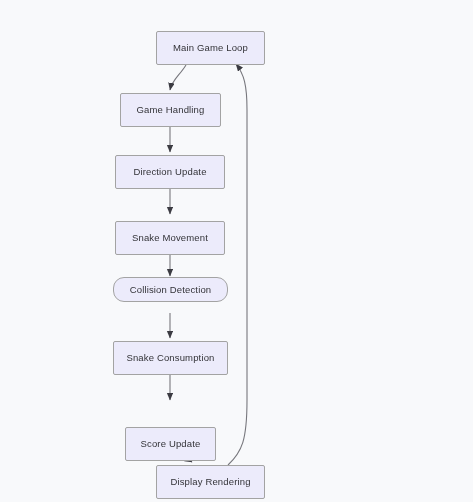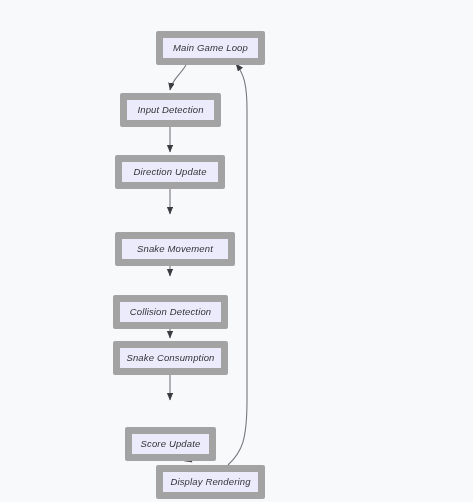--- a/index.html
+++ b/index.html
@@ -27,31 +27,30 @@
     left: 0;
     top: 0;
     width: 473px;
     height: 502px;
     pointer-events: none;
   }
   .flow-node {
     position: absolute;
     box-sizing: border-box;
     background: #ecebfb;
-    border: 7px solid #a3a3a3;
+    border: 1px solid #a3a3a3;
     border-radius: 2px;
     display: flex;
     align-items: center;
     justify-content: center;
     color: #333338;
     font-size: 9.5px;
     letter-spacing: 0.15px;
     line-height: 1;
     white-space: nowrap;
-    font-style: italic;
   }
   .node-label {
     display: block;
     pointer-events: none;
   }
 </style>
 </head>
 <body>
 
 <div id="diagram-root">
@@ -80,32 +79,32 @@
 
       <path d="M 228 465 C 242 452, 247 440, 247 400 L 247 110 C 247 85, 244 74, 236 64" marker-end="url(#arrowhead)"></path>
     </g>
   </svg>
 
   <div class="flow-node" style="left:156px; top:31px; width:109px; height:34px;">
     <span class="node-label">Main Game Loop</span>
   </div>
 
   <div class="flow-node" style="left:120px; top:93px; width:101px; height:34px;">
-    <span class="node-label">Input Detection</span>
+    <span class="node-label">Game Handling</span>
   </div>
 
   <div class="flow-node" style="left:115px; top:155px; width:110px; height:34px;">
     <span class="node-label">Direction Update</span>
   </div>
 
-  <div class="flow-node" style="left:115px; top:232px; width:120px; height:34px;">
+  <div class="flow-node" style="left:115px; top:221px; width:110px; height:34px;">
     <span class="node-label">Snake Movement</span>
   </div>
 
-  <div class="flow-node" style="left:113px; top:295px; width:115px; height:34px;">
+  <div class="flow-node" style="left:113px; top:277px; width:115px; height:25px;border-radius:11px;">
     <span class="node-label">Collision Detection</span>
   </div>
 
   <div class="flow-node" style="left:113px; top:341px; width:115px; height:34px;">
     <span class="node-label">Snake Consumption</span>
   </div>
 
   <div class="flow-node" style="left:125px; top:403px; width:91px; height:34px;margin-top:24px;">
     <span class="node-label">Score Update</span>
   </div>

